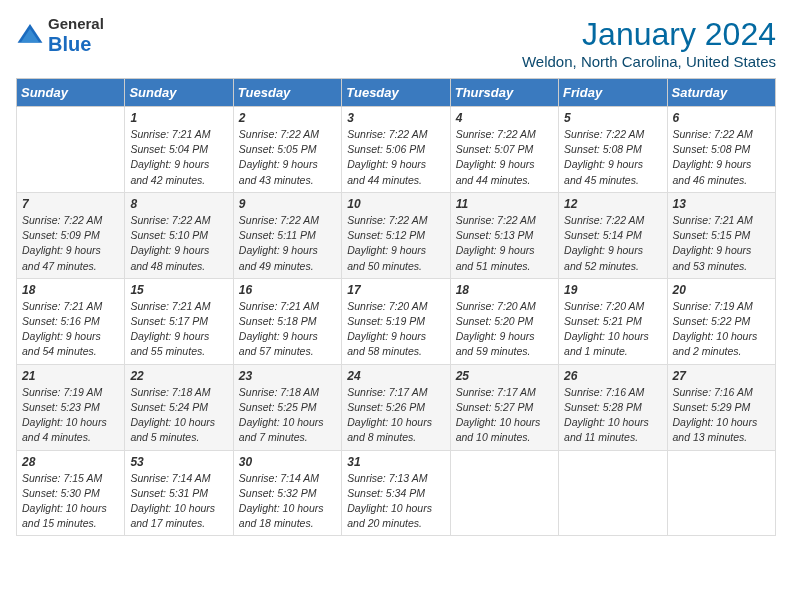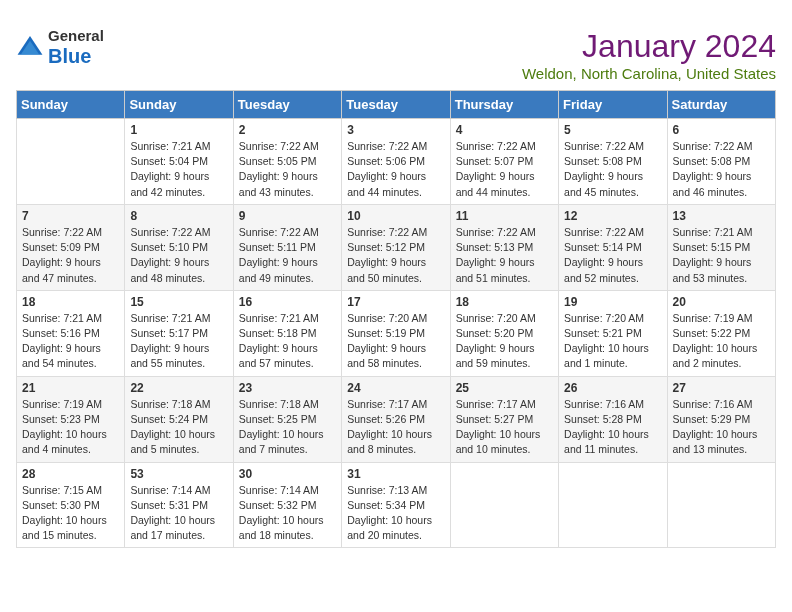--- a/index.html
+++ b/index.html
@@ -8,21 +8,20 @@
       background: #fff;
       width: 792px;
       min-height: 612px;
       padding: 16px;
     }
     .header {
       display: flex;
       justify-content: space-between;
       align-items: flex-start;
       margin-bottom: 8px;
-      margin-top: 12px;
     }
     .logo {
       display: flex;
       align-items: center;
       gap: 4px;
     }
     .logo-text {
       display: flex;
       flex-direction: column;
       line-height: 1.1;
@@ -40,30 +39,31 @@
     .logo-icon {
       width: 28px;
       height: 28px;
     }
     .title-area {
       text-align: right;
     }
     .month-title {
       font-size: 32px;
       font-weight: normal;
-      color: #701a75;
+      color: #0369a1;
     }
     .location-title {
       font-size: 15px;
-      color: #4d7c0f;
+      color: #0c4a6e;
     }
     .calendar {
       width: 100%;
       border-collapse: collapse;
       border: 1px solid #ccc;
+      font-style: italic;
     }
     .calendar th {
       background: #3a7abf;
       color: #fff;
       font-size: 13px;
       font-weight: bold;
       padding: 6px 4px;
       text-align: left;
       border: 1px solid #ccc;
     }

